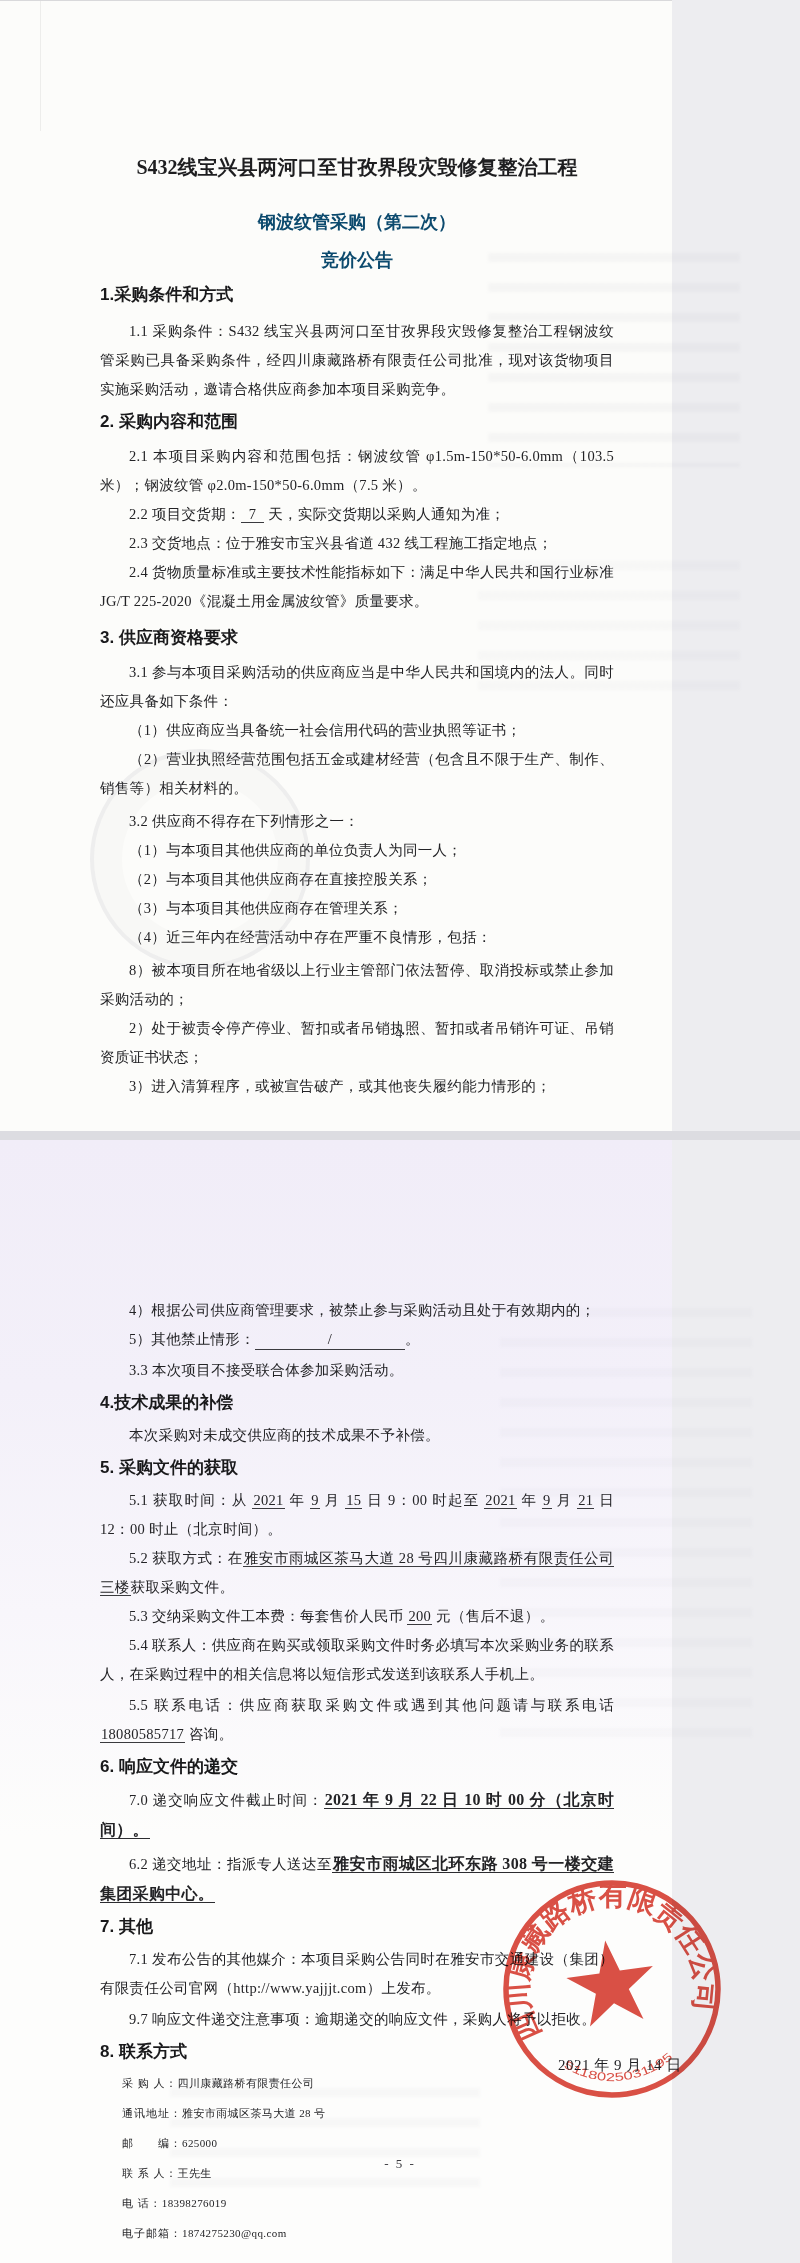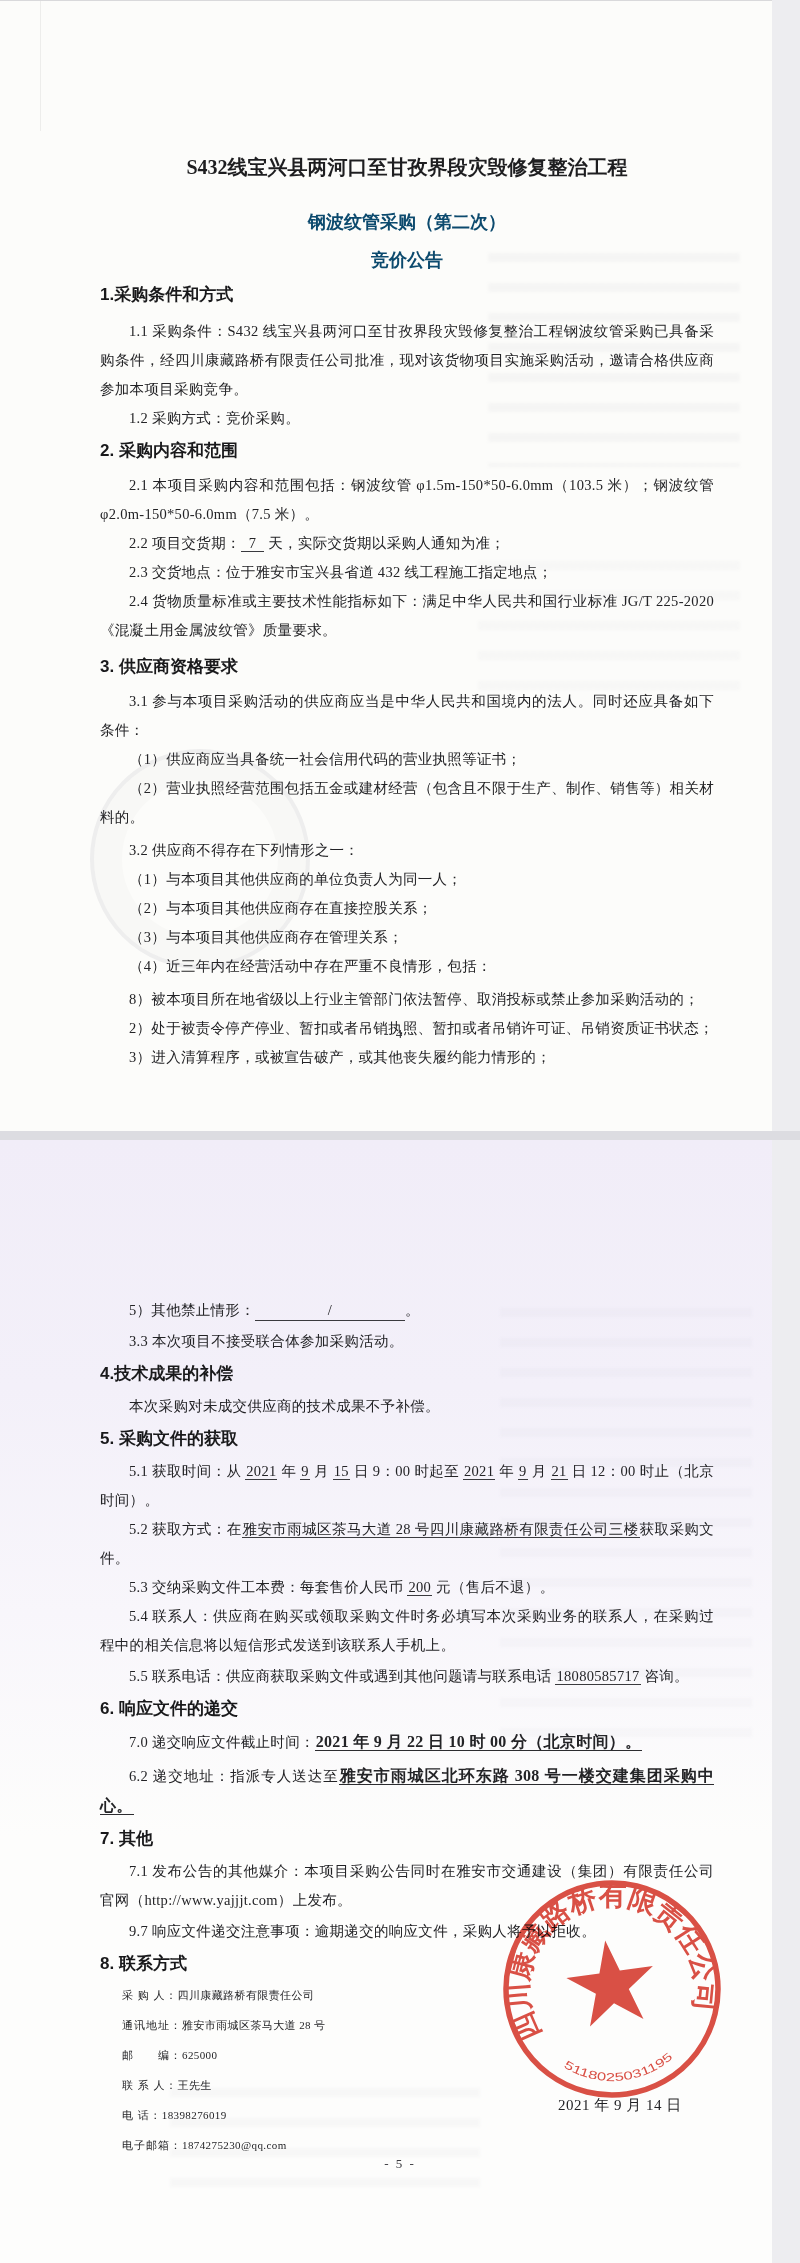--- a/index.html
+++ b/index.html
@@ -1,18 +1,18 @@
 <!DOCTYPE html>
 <html><head>
 <meta charset="utf-8">
 <style>
   html,body{margin:0;padding:0;background:#ededf0;}
   .canvas{position:relative;width:800px;height:2263px;margin:0 auto;overflow:hidden;
           font-family:"Liberation Serif",serif;color:#232326;}
-  .page{position:absolute;left:0;width:772px;box-sizing:border-box;}
+  .page{position:absolute;left:0;width:672px;box-sizing:border-box;}
   .page1{top:0;height:1131px;background:#fcfcfa;border-top:1px solid #d9d9db;
          padding:150px 58px 0 100px;}
   .page-gap{position:absolute;top:1131px;left:0;width:800px;height:9px;background:#dcdce1;}
   .page2{top:1140px;height:1123px;
          background:linear-gradient(180deg,#f1edf8 0%,#f3f0f9 22%,#f8f6fb 42%,#fdfdfc 62%,#fdfdfc 100%);
          padding:156px 58px 0 100px;}
   .edge-line{position:absolute;left:40px;top:0;width:1px;height:130px;background:rgba(0,0,0,.06);}
   .doc-title{margin:0;font-size:20px;font-weight:bold;text-align:center;line-height:32px;color:#1e1e20;}
   .doc-subtitle{margin:24px 0 0 0;font-size:18px;font-weight:bold;text-align:center;line-height:30px;color:#0c4a6e;}
   .doc-subtitle.t3{margin-top:8px;}
@@ -35,41 +35,40 @@
               border:4px solid rgba(118,116,140,.10);
               box-shadow:inset 0 0 0 28px rgba(118,116,140,.03);}
   .bleed{position:absolute;filter:blur(1.6px);opacity:.5;pointer-events:none;
          background:repeating-linear-gradient(180deg,rgba(138,138,156,.11) 0 9px,rgba(0,0,0,0) 9px 30px);}
   .b1{left:488px;top:252px;width:252px;height:214px;}
   .b2{left:478px;top:560px;width:262px;height:150px;opacity:.4;}
   .b3{left:500px;top:168px;width:252px;height:430px;opacity:.35;}
   .b4{left:170px;top:948px;width:310px;height:108px;opacity:.45;}
   .seal-wrap{position:absolute;left:497px;top:734px;width:230px;height:230px;
              transform:rotate(-8deg);opacity:.88;mix-blend-mode:multiply;z-index:2;}
-  .doc-date{position:absolute;left:558px;top:956px;width:200px;font-size:15px;color:#1f1f22;
+  .doc-date{position:absolute;left:558px;top:916px;width:200px;font-size:15px;color:#1f1f22;
             letter-spacing:.5px;z-index:3;}
 </style>
 </head>
 <body>
 
 <div class="canvas">
 
   <section class="page page1">
     <div class="edge-line"></div>
     <div class="ghost-seal"></div>
     <div class="bleed b1"></div>
     <div class="bleed b2"></div>
 
     <h1 class="doc-title">S432线宝兴县两河口至甘孜界段灾毁修复整治工程</h1>
     <h2 class="doc-subtitle">钢波纹管采购（第二次）</h2>
     <h2 class="doc-subtitle t3">竞价公告</h2>
 
     <h3 class="sec mt4">1.采购条件和方式</h3>
     <p class="para mt6">1.1 采购条件：S432 线宝兴县两河口至甘孜界段灾毁修复整治工程钢波纹管采购已具备采购条件，经四川康藏路桥有限责任公司批准，现对该货物项目实施采购活动，邀请合格供应商参加本项目采购竞争。</p>
-    <p class="para">1.2 采购方式：竞价采购。</p>
 
     <h3 class="sec mt2">2. 采购内容和范围</h3>
     <p class="para mt4">2.1 本项目采购内容和范围包括：钢波纹管 φ1.5m-150*50-6.0mm（103.5 米）；钢波纹管 φ2.0m-150*50-6.0mm（7.5 米）。</p>
     <p class="para"><span>2.2 项目交货期：</span><span class="u-num">7</span><span> 天，实际交货期以采购人通知为准；</span></p>
     <p class="para">2.3 交货地点：位于雅安市宝兴县省道 432 线工程施工指定地点；</p>
     <p class="para">2.4 货物质量标准或主要技术性能指标如下：满足中华人民共和国行业标准 JG/T 225-2020《混凝土用金属波纹管》质量要求。</p>
 
     <h3 class="sec mt6">3.  供应商资格要求</h3>
     <p class="para mt4">3.1 参与本项目采购活动的供应商应当是中华人民共和国境内的法人。同时还应具备如下条件：</p>
     <p class="para">（1）供应商应当具备统一社会信用代码的营业执照等证书；</p>
@@ -85,20 +84,21 @@
 
     <div class="pageno p4">- 4 -</div>
   </section>
 
   <div class="page-gap"></div>
 
   <section class="page page2">
     <div class="bleed b3"></div>
     <div class="bleed b4"></div>
 
+    <p class="para">4）根据公司供应商管理要求，被禁止参与采购活动且处于有效期内的；</p>
     <p class="para"><span>5）其他禁止情形：</span><span class="u-blank">/</span><span>。</span></p>
     <p class="para mt2">3.3 本次项目不接受联合体参加采购活动。</p>
 
     <h3 class="sec mt2">4.技术成果的补偿</h3>
     <p class="para mt2">本次采购对未成交供应商的技术成果不予补偿。</p>
 
     <h3 class="sec mt2">5. 采购文件的获取</h3>
     <p class="para mt2"><span>5.1 获取时间：从 </span><span class="u">2021</span><span> 年 </span><span class="u">9</span><span> 月 </span><span class="u">15</span><span> 日 9：00 时起至 </span><span class="u">2021</span><span> 年 </span><span class="u">9</span><span> 月 </span><span class="u">21</span><span> 日 12：00 时止（北京时间）。</span></p>
     <p class="para"><span>5.2 获取方式：在</span><span class="u">雅安市雨城区茶马大道 28 号四川康藏路桥有限责任公司三楼</span><span>获取采购文件。</span></p>
     <p class="para"><span>5.3 交纳采购文件工本费：每套售价人民币 </span><span class="u">200</span><span> 元（售后不退）。</span></p>

